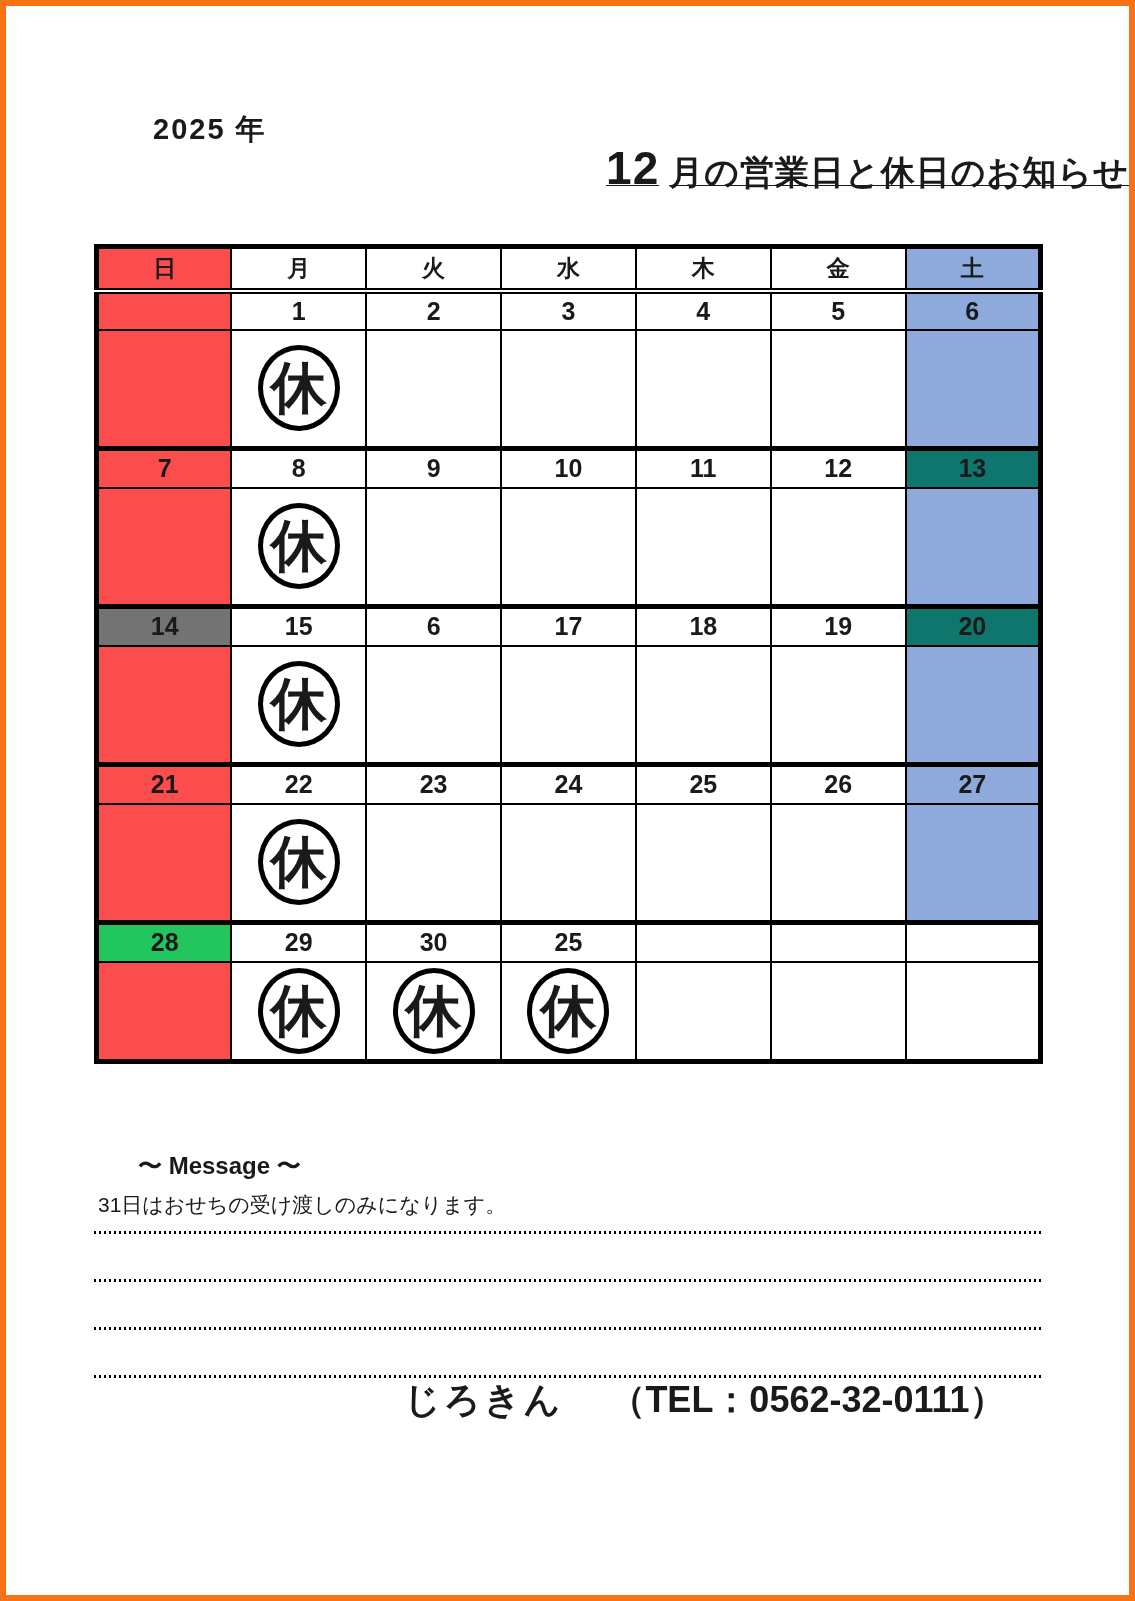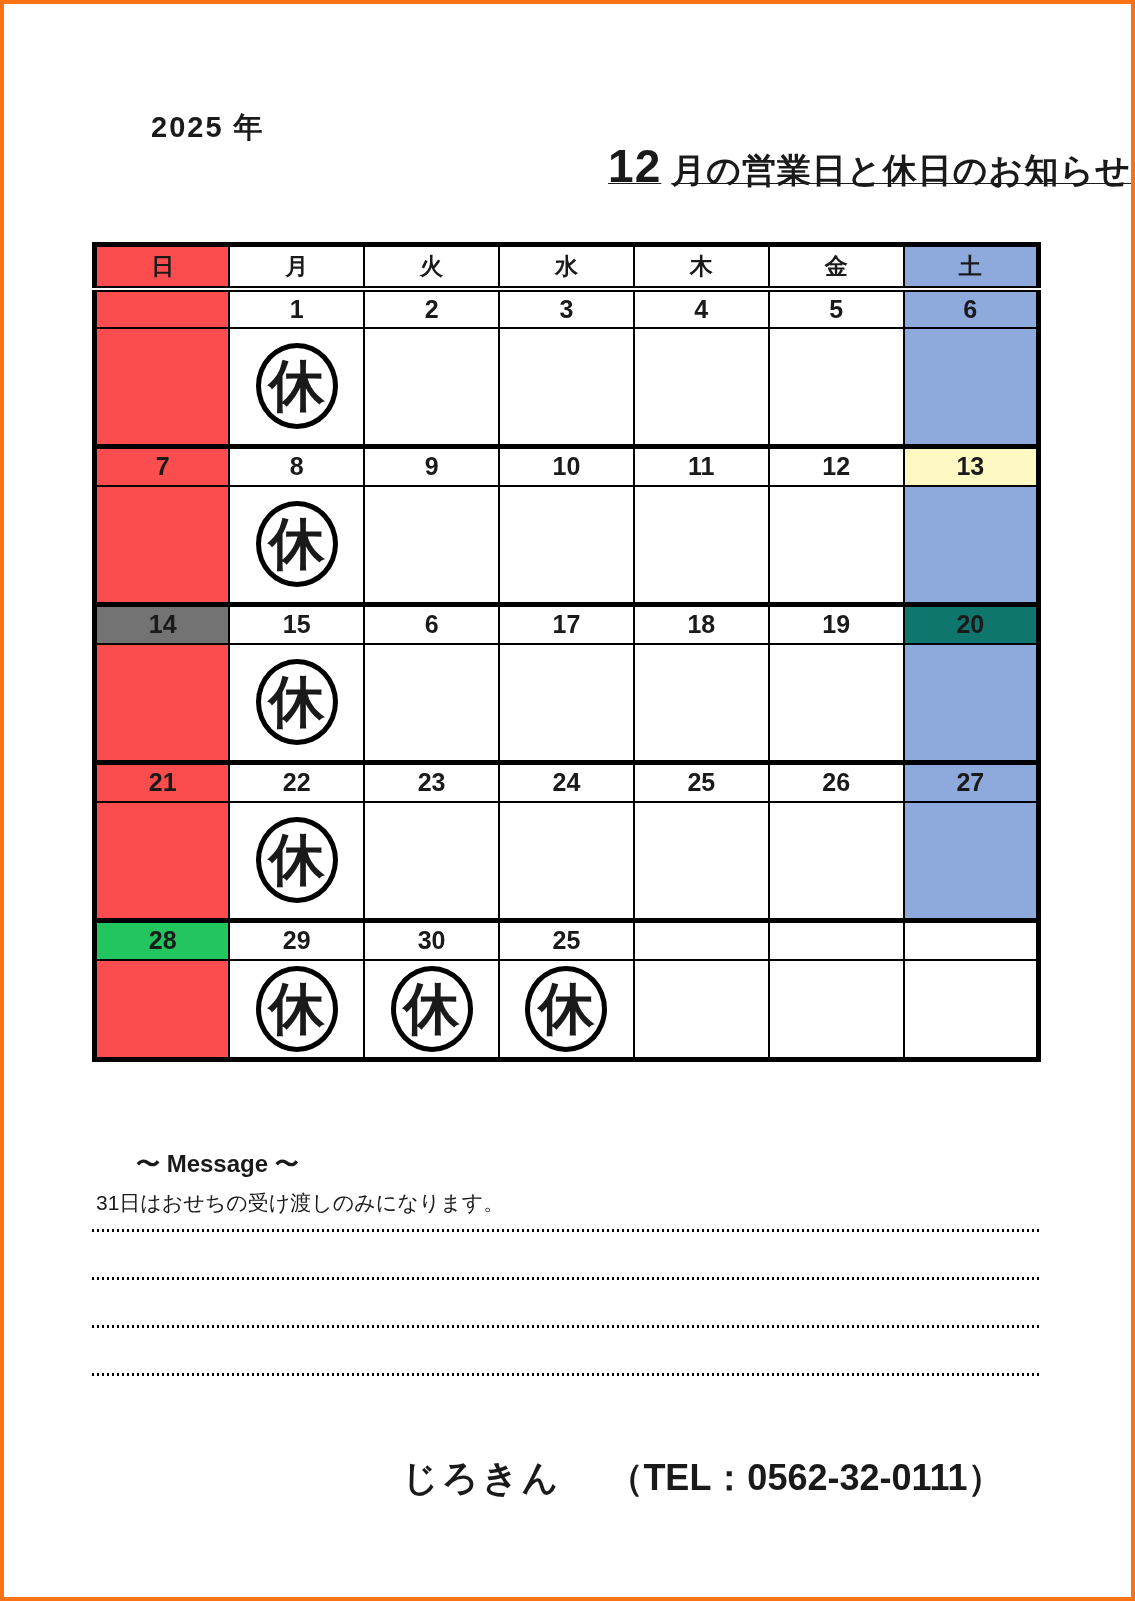--- a/index.html
+++ b/index.html
@@ -6,21 +6,21 @@
   html, body { background: #fff; }
   body {
     font-family: "Liberation Sans", "DejaVu Sans", sans-serif;
     color: #1a1a1a;
   }
   .page {
     position: relative;
     width: 1135px;
     height: 1601px;
     background: #ffffff;
-    border: 4px solid #f97316;
+    border: 6px solid #f97316;
     overflow: hidden;
   }
   .year-label {
     position: absolute;
     left: 147px;
     top: 104px;
     font-size: 29px;
     font-weight: bold;
     letter-spacing: 2px;
   }
@@ -107,21 +107,21 @@
     width: 949px;
   }
   .dotline {
     height: 3px;
     margin-bottom: 45px;
     background-image: repeating-linear-gradient(90deg, #000 0 2px, transparent 2px 5px);
   }
   .footer-line {
     position: absolute;
     left: 398px;
-    top: 1450px;
+    top: 1370px;
     font-size: 36px;
     font-weight: bold;
     white-space: nowrap;
   }
   .footer-line .shop { margin-right: 46px; letter-spacing: 3px; }
 </style>
 </head>
 <body>
 
 <div class="page">
@@ -163,21 +163,21 @@
           <td class="bg-white"></td>
           <td class="bg-blue" style="background: rgb(142, 169, 219);"></td>
         </tr>
         <tr class="date-row wk-sep">
           <td class="bg-red" style="background: rgb(251, 77, 77);">7</td>
           <td class="bg-white">8</td>
           <td class="bg-white">9</td>
           <td class="bg-white">10</td>
           <td class="bg-white">11</td>
           <td class="bg-white">12</td>
-          <td class="bg-blue" style="background: #fef9c3;">13</td>
+          <td class="bg-blue" style="background: #0f766e;">13</td>
         </tr>
         <tr class="content-row">
           <td class="bg-red" style="background: rgb(251, 77, 77);"></td>
           <td class="bg-white"><span class="closed-circle">休</span></td>
           <td class="bg-white"></td>
           <td class="bg-white"></td>
           <td class="bg-white"></td>
           <td class="bg-white"></td>
           <td class="bg-blue" style="background: rgb(142, 169, 219);"></td>
         </tr>

